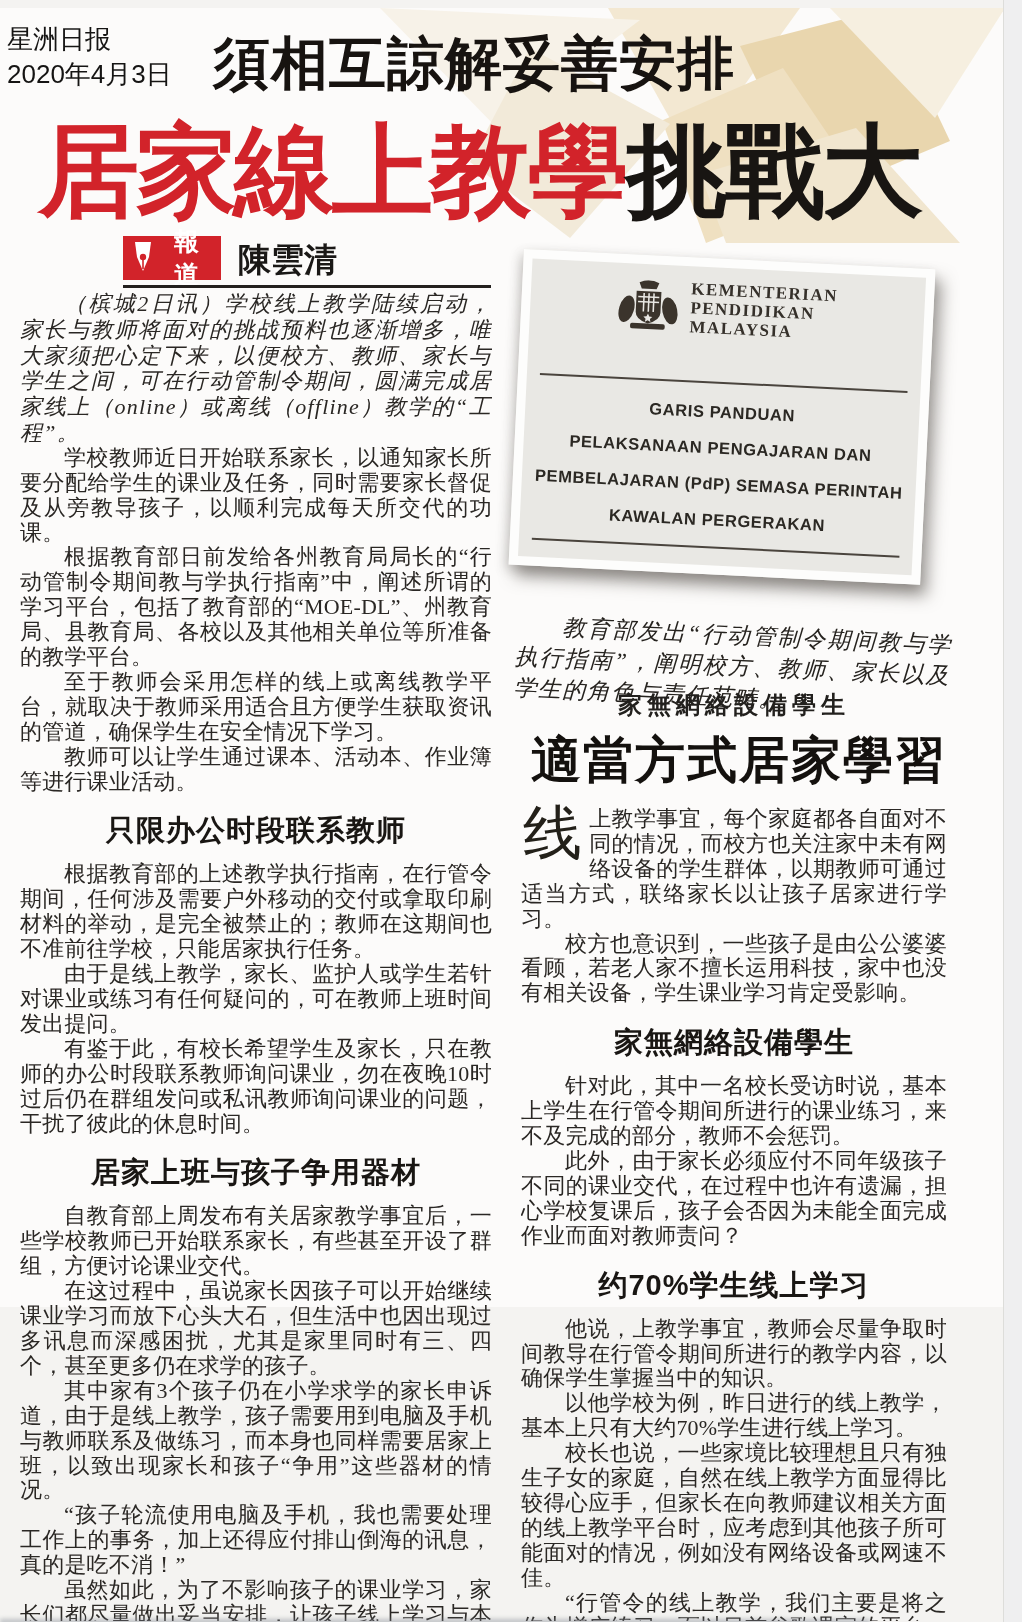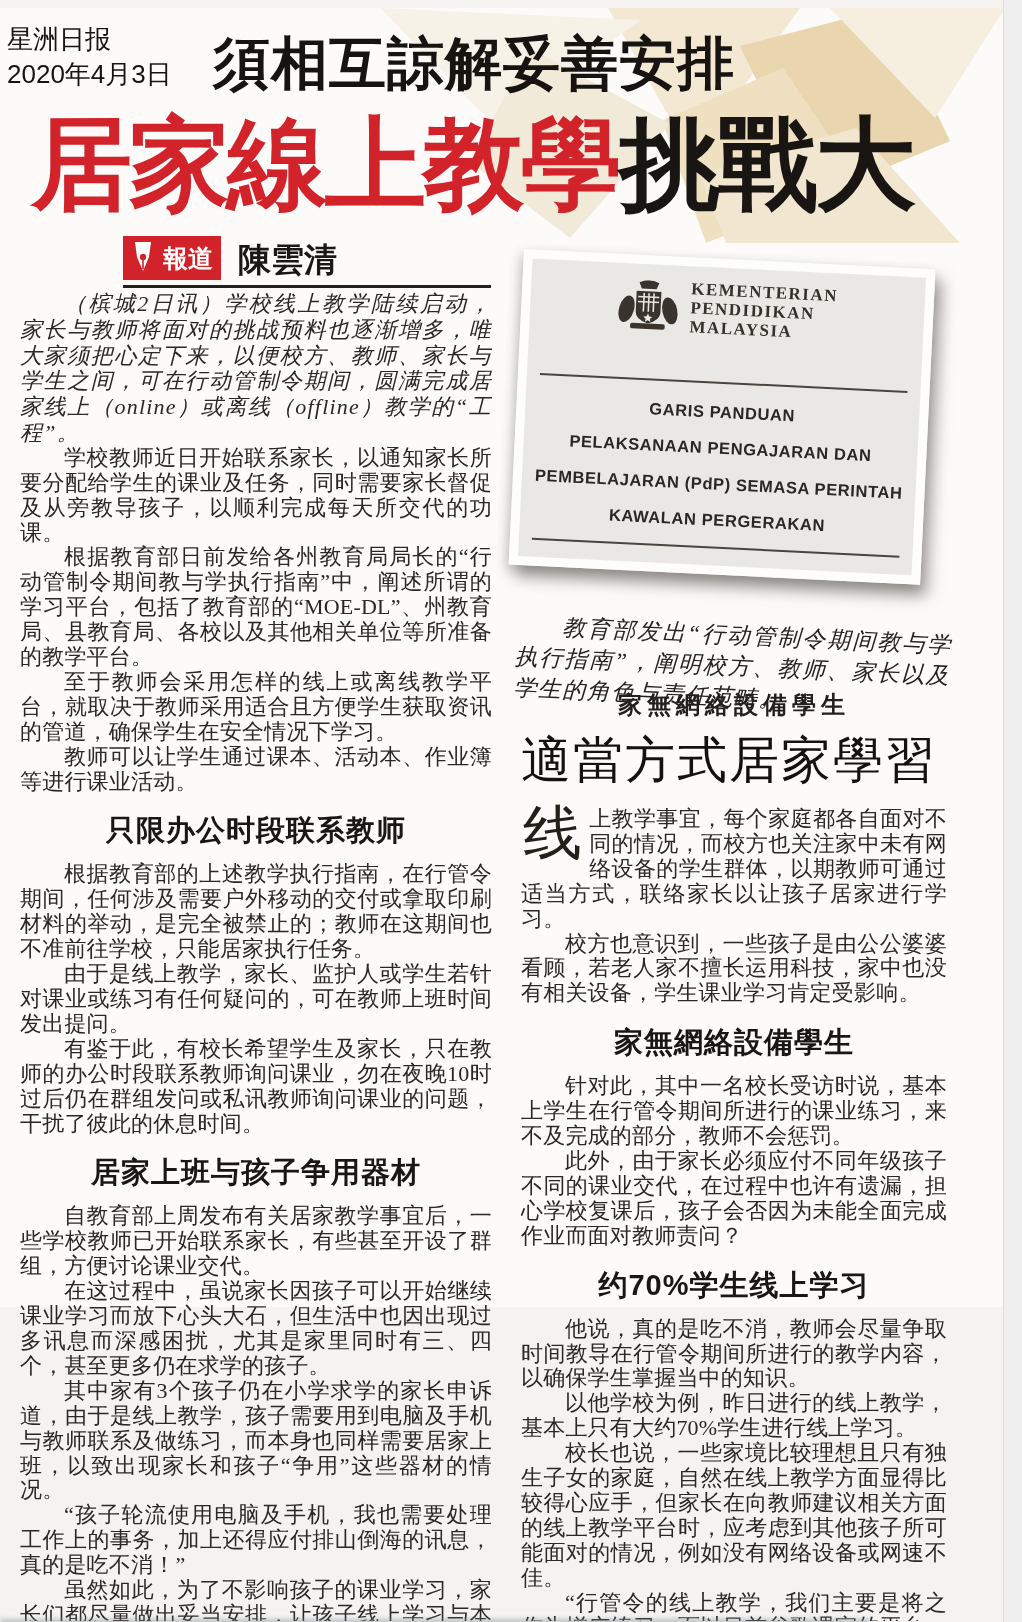--- a/index.html
+++ b/index.html
@@ -24,41 +24,41 @@
             font-size:26px;line-height:35px;color:#151413;}
   .kicker{position:absolute;left:213px;top:18px;width:560px;font-family:Liberation Mono, monospace;
           font-size:57px;font-weight:900;letter-spacing:1px;color:#171310;white-space:nowrap;}
   .headline{position:absolute;left:20px;top:86px;font-family:"Liberation Sans","DejaVu Sans",sans-serif;
             font-size:101px;font-weight:900;line-height:1.18;letter-spacing:-3px;white-space:nowrap;}
   .headline .red{color:#d2232a;}
   .headline .blk{color:#181512;}
 
   
   .byline-box{position:absolute;left:123px;top:228px;width:98px;height:44px;background:#d2232a;
-              display:flex;align-items:center;justify-content:flex-start;padding-left:8px;box-sizing:border-box;gap:8px;}
+              display:flex;align-items:center;justify-content:flex-start;padding-left:8px;box-sizing:border-box;gap:19px;}
   .byline-label{color:#fff;font-family:"Liberation Sans","DejaVu Sans",sans-serif;font-size:25px;font-weight:700;}
   .reporter{position:absolute;left:238px;top:230px;font-family:"Liberation Sans","DejaVu Sans",sans-serif;
             font-size:33px;font-weight:800;color:#1a1816;}
   .byline-rule{position:absolute;left:123px;top:277px;width:368px;height:3px;background:#23201e;}
 
   
   .col{position:absolute;color:#2a2724;}
   .col-left{left:20px;top:283px;width:472px;height:1330px;overflow:hidden;}
   .col-right{left:521px;top:681px;width:426px;height:932px;overflow:hidden;}
   .body-p{font-size:22px;line-height:24.9px;margin:0;text-indent:2em;text-align:justify;letter-spacing:0.2px;}
   .body-p.kai{font-style:italic;letter-spacing:1.2px;line-height:25.8px;}
   .sec-head{font-family:"Liberation Sans","DejaVu Sans",sans-serif;font-size:29px;font-weight:800;
             letter-spacing:1px;text-align:center;color:#191613;margin:17px 0 11px;}
   .dropcap{float:left;font-size:59px;line-height:47px;padding:3px 7px 0 2px;color:#232019;}
   .nodent{text-indent:0;}
 
   
   .subhead-sm{font-family:"Liberation Sans","DejaVu Sans",sans-serif;font-size:24px;font-weight:600;
               letter-spacing:5px;text-align:center;color:#22201d;margin:0 0 6px;}
-  .subhead-big{font-size:50px;font-weight:400;text-align:left;letter-spacing:2px;color:#14110e;margin:0 0 13px;}
+  .subhead-big{font-size:50px;font-weight:700;text-align:right;letter-spacing:2px;color:#14110e;margin:0 0 13px;}
 
   
   .doc-paper{position:absolute;left:524px;top:241px;width:394px;height:298px;background:#e9e8e4;
              border:9px solid #fdfdfc;transform:rotate(2.8deg);transform-origin:left top;
              box-shadow:7px 11px 16px rgba(70,64,58,0.5),-3px 5px 12px rgba(70,64,58,0.22);}
   .doc-head{display:flex;align-items:center;justify-content:center;gap:11px;margin-top:13px;}
   .ministry{font-family:"Liberation Serif","DejaVu Serif",serif;font-size:17px;line-height:19px;
             letter-spacing:1.5px;color:#35302a;font-weight:600;}
   .doc-rule{height:2px;background:#4a443d;margin:0 13px;}
   .doc-rule.r1{margin-top:44px;}
@@ -89,21 +89,21 @@
     <div class="facet f7"></div>
   </div>
 
   <div class="masthead">
     <div>星洲日报</div>
     <div>2020年4月3日</div>
   </div>
 
   <div class="kicker">須相互諒解妥善安排</div>
 
-  <h1 class="headline" style="margin:11px;">
+  <h1 class="headline" style="margin:18px;">
     <span class="red">居家線上教學</span><span class="blk">挑戰大</span>
   </h1>
 
   <div class="byline-box">
     <span style="display:inline-flex;">
       <svg width="24" height="33" viewBox="0 0 24 33">
         <path d="M4 0 H20 L18 15 L12 29 L6 15 Z" fill="#ffffff"></path>
         <circle cx="12" cy="15" r="3.2" fill="#d2232a"></circle>
         <rect x="11.2" y="18" width="1.6" height="9" fill="#d2232a"></rect>
       </svg>
@@ -179,21 +179,21 @@
     <p class="body-p nodent">
       <span class="dropcap">线</span><span>上教学事宜，每个家庭都各自面对不同的情况，而校方也关注家中未有网络设备的学生群体，以期教师可通过适当方式，联络家长以让孩子居家进行学习。</span>
     </p>
     <p class="body-p">校方也意识到，一些孩子是由公公婆婆看顾，若老人家不擅长运用科技，家中也没有相关设备，学生课业学习肯定受影响。</p>
 
     <h2 class="sec-head">家無網絡設備學生</h2>
     <p class="body-p">针对此，其中一名校长受访时说，基本上学生在行管令期间所进行的课业练习，来不及完成的部分，教师不会惩罚。</p>
     <p class="body-p">此外，由于家长必须应付不同年级孩子不同的课业交代，在过程中也许有遗漏，担心学校复课后，孩子会否因为未能全面完成作业而面对教师责问？</p>
 
     <h2 class="sec-head">约70%学生线上学习</h2>
-    <p class="body-p">他说，真的是吃不消，教师会尽量争取时间教导在行管令期间所进行的教学内容，以确保学生掌握当中的知识。</p>
+    <p class="body-p">他说，上教学事宜，教师会尽量争取时间教导在行管令期间所进行的教学内容，以确保学生掌握当中的知识。</p>
     <p class="body-p">以他学校为例，昨日进行的线上教学，基本上只有大约70%学生进行线上学习。</p>
     <p class="body-p">校长也说，一些家境比较理想且只有独生子女的家庭，自然在线上教学方面显得比较得心应手，但家长在向教师建议相关方面的线上教学平台时，应考虑到其他孩子所可能面对的情况，例如没有网络设备或网速不佳。</p>
     <p class="body-p">“行管令的线上教学，我们主要是将之作为增广练习，而以目前谷歌课室的平台，学生或家长可随时去开启及完成课业。”</p>
   </div>
 
   <div class="bottom-smudge"></div>
 </div>
 
 <div class="gutter"></div>
 

